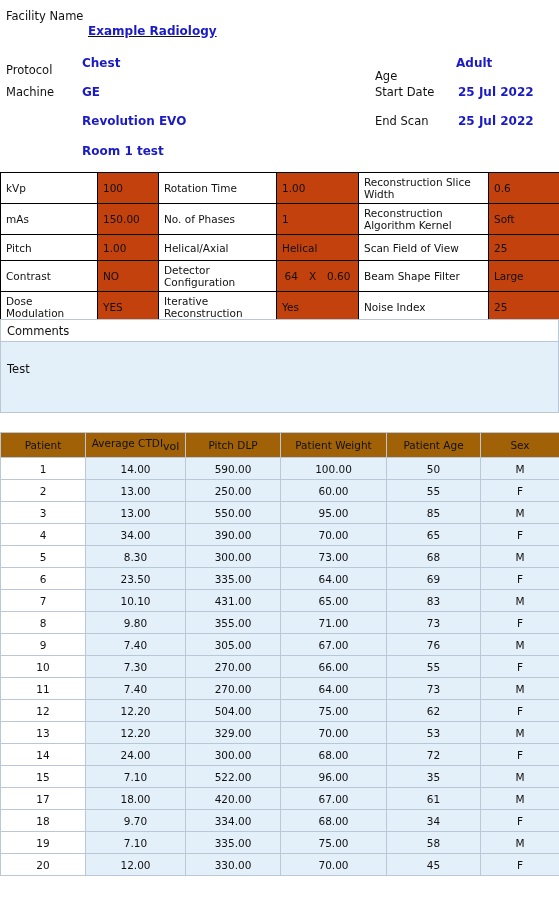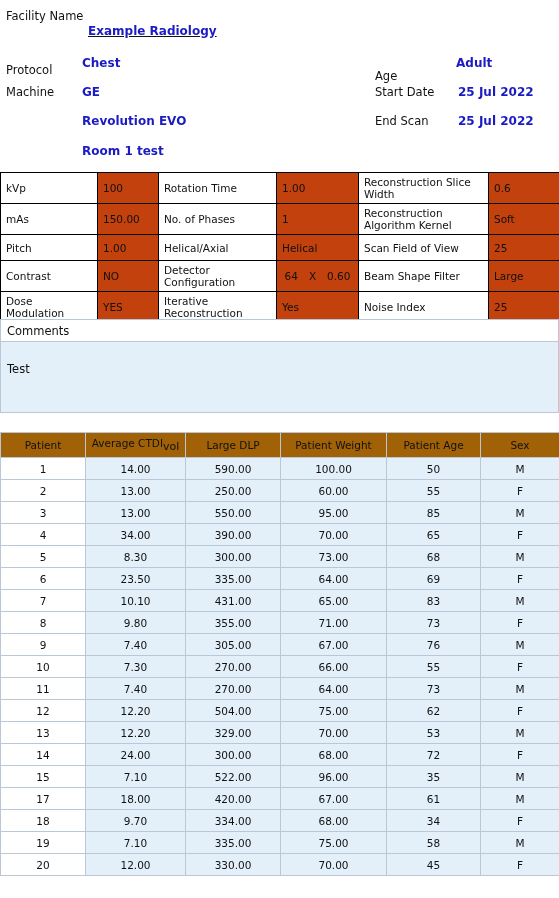--- a/index.html
+++ b/index.html
@@ -204,21 +204,21 @@
         <col style="width:100px">
       <col style="width:95px">
         <col style="width:106px">
       <col style="width:94px">
         <col style="width:79px">
     </colgroup>
     <thead>
       <tr>
         <th>Patient</th>
         <th><span>Average CTDI</span><sub>vol</sub></th>
-        <th>Large DLP</th>
+        <th>Pitch DLP</th>
         <th>Patient Weight</th>
         <th>Patient Age</th>
         <th>Sex</th>
       </tr>
     </thead>
     <tbody>
         <tr>
           <td class="idx">1</td>
           <td class="dat">14.00</td>
           <td class="dat">590.00</td>

